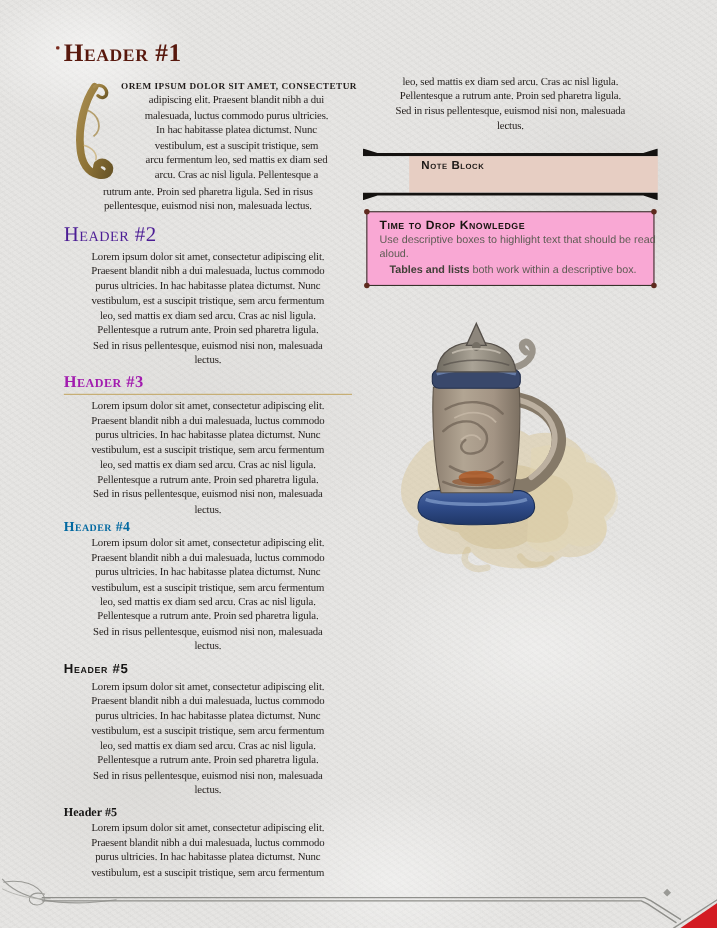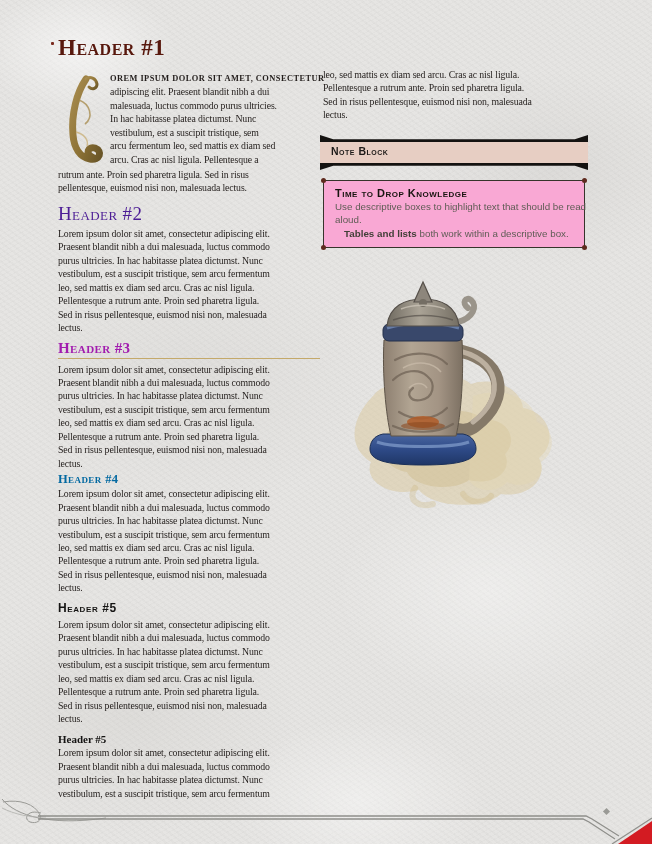--- a/index.html
+++ b/index.html
@@ -1,32 +1,32 @@
 <!DOCTYPE html>
 <html><head>
 <meta charset="utf-8">
 <style>
   html,body{margin:0;padding:0;}
   body{width:652px;height:844px;overflow:hidden;background:#e6e5e3;}
   .page{position:relative;width:652px;height:844px;box-sizing:border-box;
-        padding:36px 58px 0 58px;display:flex;gap:3px;
+        padding:36px 58px 0 58px;display:flex;gap:13px;
         font-family:"Liberation Serif",serif;color:#26211f;}
   .page::before{content:"";position:absolute;inset:0;z-index:0;pointer-events:none;
     background-image:
       radial-gradient(140px 90px at 12% 6%, rgba(255,255,255,.55), transparent 70%),
       radial-gradient(200px 140px at 85% 20%, rgba(203,201,198,.35), transparent 70%),
       radial-gradient(260px 180px at 30% 45%, rgba(208,206,203,.30), transparent 70%),
       radial-gradient(220px 160px at 75% 70%, rgba(255,255,255,.35), transparent 70%),
       radial-gradient(240px 170px at 20% 85%, rgba(204,202,198,.32), transparent 70%),
       radial-gradient(180px 120px at 55% 95%, rgba(255,255,255,.4), transparent 70%),
       repeating-linear-gradient(37deg, rgba(110,110,108,.035) 0 2px, transparent 2px 5px),
       repeating-linear-gradient(-29deg, rgba(110,110,108,.03) 0 1px, transparent 1px 4px);}
   .col{position:relative;z-index:1;width:262px;flex:0 0 262px;}
 
-  .pre{white-space:pre;font-size:9.8px;line-height:13.45px;letter-spacing:-0.12px;color:#221d1b;}
+  .pre{white-space:pre;font-size:9.8px;line-height:13.45px;letter-spacing:-0.12px;color:#221d1b;text-align:center;}
 
   .h1{font-variant:small-caps;color:#58180D;font-size:23px;line-height:24px;
       font-weight:bold;letter-spacing:.5px;margin:0 0 12px 0;}
   .h2{font-variant:small-caps;color:#4c1d95;font-size:19px;line-height:20px;
       font-weight:normal;letter-spacing:.4px;margin:9px 0 3px 0;}
   .h3{font-variant:small-caps;color:#a21caf;font-size:15px;line-height:16px;
       font-weight:bold;letter-spacing:.4px;margin:5px 0 4px 0;
       border-bottom:1.6px solid #c4a96a;padding-bottom:2px;}
   .h4{font-variant:small-caps;color:#0369a1;font-size:12.5px;line-height:12px;
       font-weight:bold;letter-spacing:.4px;margin:3px 0 2px 0;}
@@ -37,21 +37,21 @@
 
   .p1-top{position:relative;padding-left:52px;min-height:96px;}
   .dropcap{position:absolute;left:-2px;top:2px;width:52px;height:100px;}
   .lead{font-size:8.4px;letter-spacing:.45px;font-weight:bold;line-height:13.45px;
         white-space:pre;color:#221d1b;}
 
   .cont{margin-top:32px;}
 
   .note{position:relative;margin:13px -3px 0 -3px;}
   .note-bar{display:block;width:100%;height:7px;}
-  .note-inner{background:#e7cec3;padding:3px 11px 5px 11px;}
+  .note-inner{background:#e7cec3;padding:3px 11px 17px 11px;margin-left:42px;}
   .note-title{font-variant:small-caps;font-family:"Liberation Sans",sans-serif;
       font-weight:bold;font-size:10.5px;line-height:13px;color:#1d1a18;letter-spacing:.5px;}
   .note-body{font-family:"Liberation Sans",sans-serif;font-size:9.8px;line-height:12px;color:#6b6862;}
 
   .descriptive{position:relative;margin:10px 0 0 0;border:1px solid #37332b;
       background:#f9a8d4;padding:5px 11px 7px 11px;}
   .desc-dot{position:absolute;width:5px;height:5px;border-radius:50%;background:#5e2a1e;}
   .desc-dot.tl{left:-3px;top:-3px}.desc-dot.tr{right:-3px;top:-3px}
   .desc-dot.bl{left:-3px;bottom:-3px}.desc-dot.br{right:-3px;bottom:-3px}
   .desc-title{font-variant:small-caps;font-family:"Liberation Sans",sans-serif;

